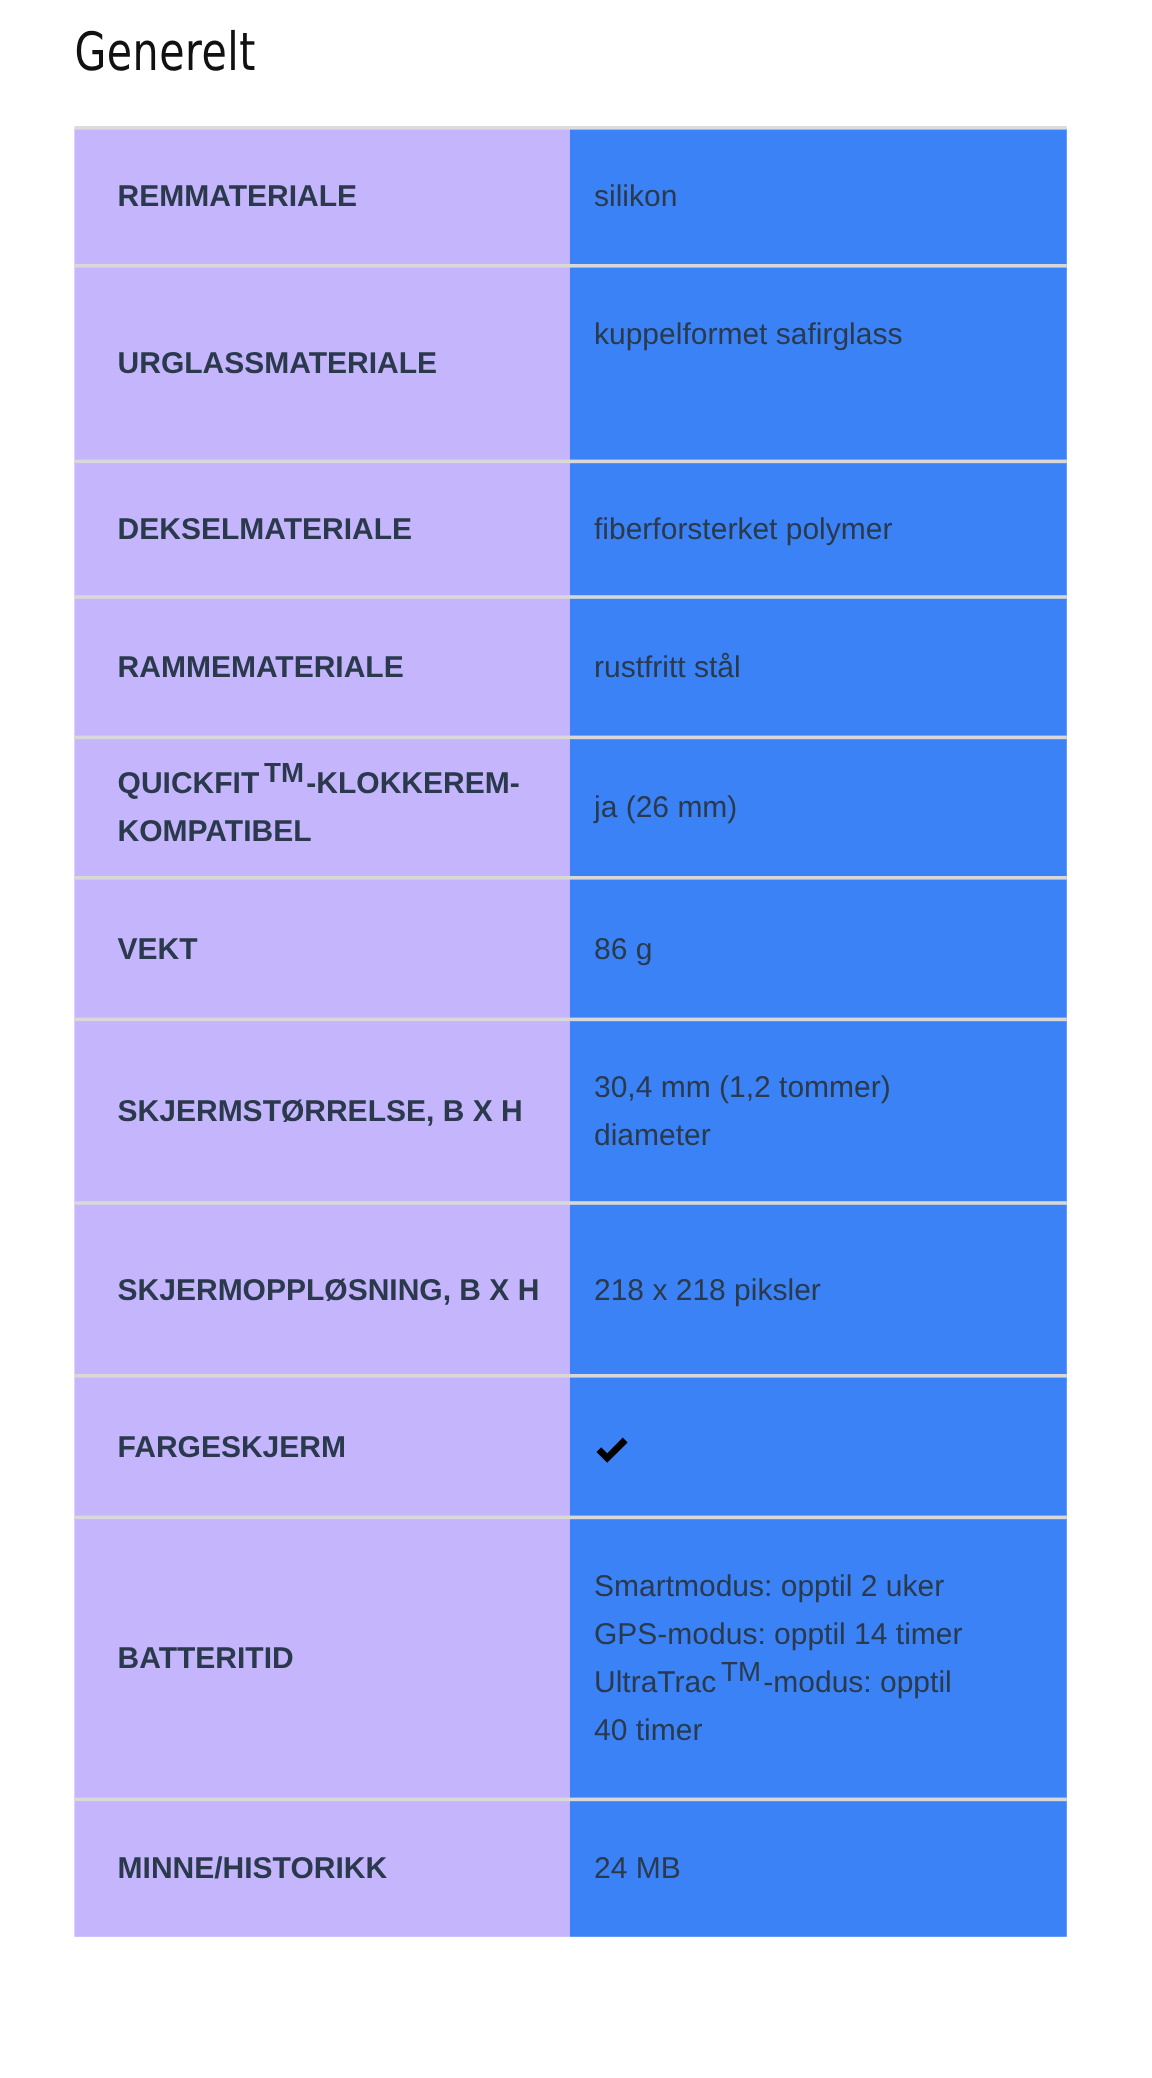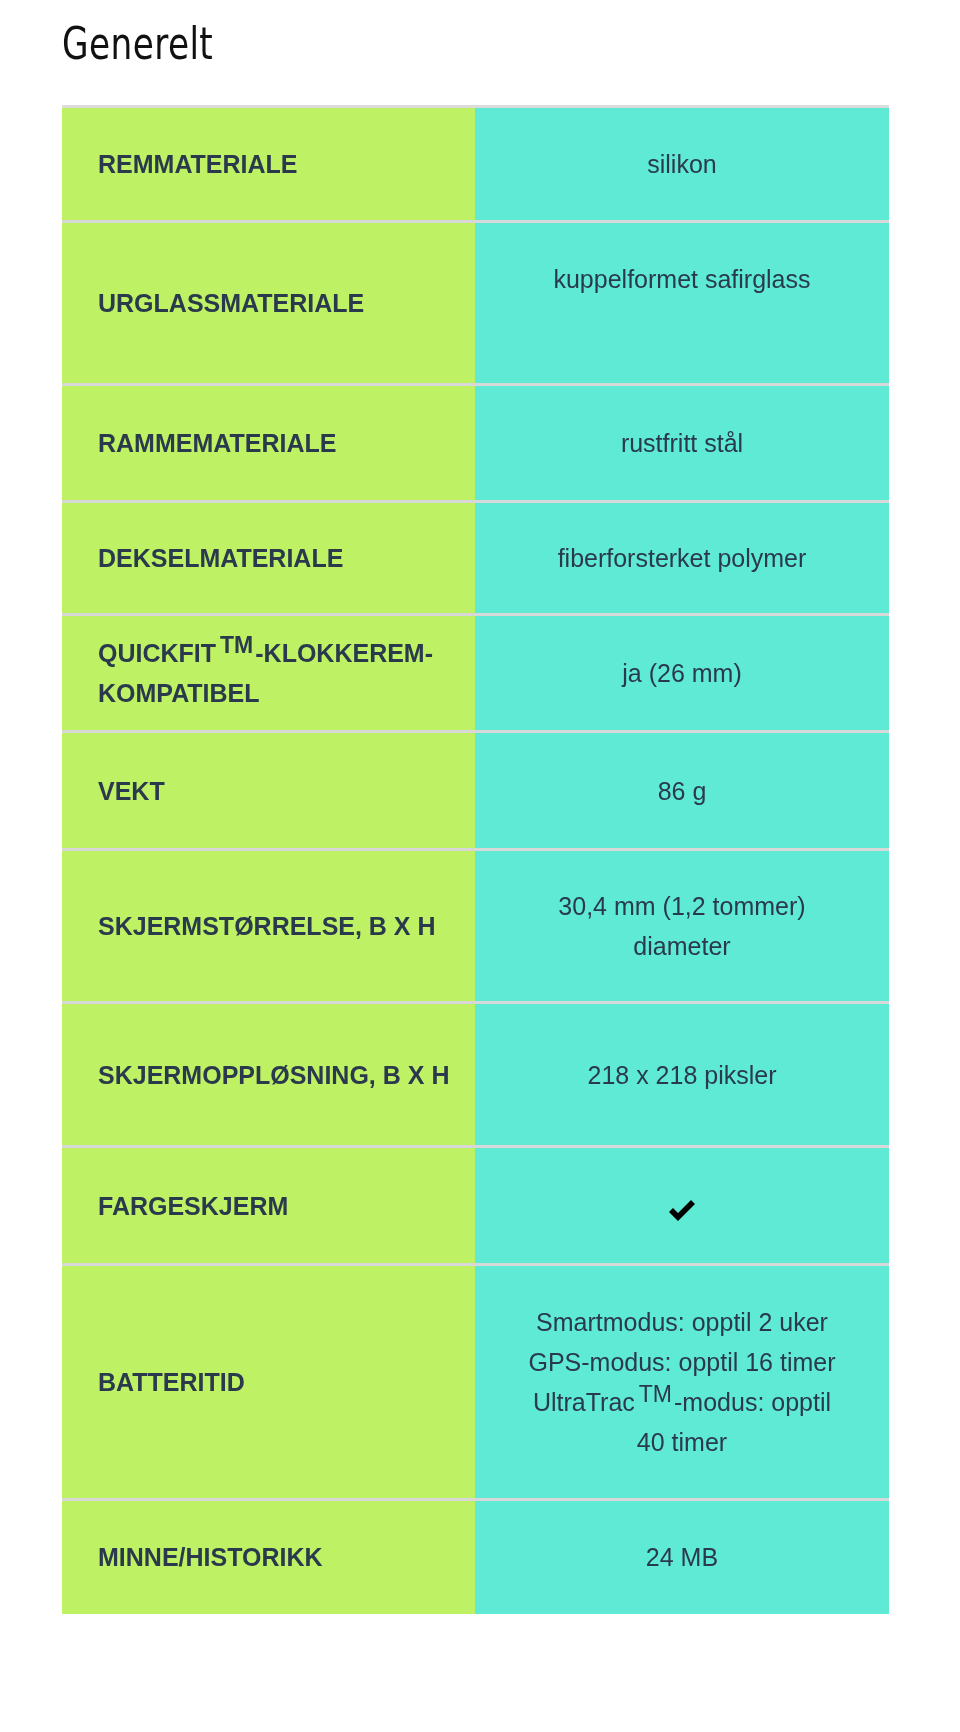--- a/index.html
+++ b/index.html
@@ -37,34 +37,34 @@
       border-collapse: collapse;
     }
     .spec-row {
       border-top: 3px solid #d8d8d8;
     }
     .spec-row:first-child {
       border-top: 3px solid #dcdcdc;
     }
     .spec-label {
       width: 413px;
-      background: #bef264;
+      background: #c4b5fd;
       padding: 0 20px 0 36px;
       box-sizing: border-box;
       font-weight: bold;
       font-size: 25px;
       line-height: 40px;
       color: #2a3a4c;
       text-transform: uppercase;
       vertical-align: middle;
       text-align: left;
     }
     .spec-value {
-      background: #5eead4;
-      text-align: center;
+      background: #3b82f6;
+      text-align: left;
       font-size: 25px;
       line-height: 40px;
       color: #2a3a4c;
       vertical-align: middle;
       padding: 0 20px;
     }
     .spec-value.top-aligned {
       vertical-align: top;
       padding-top: 36px;
     }
@@ -90,27 +90,27 @@
 <table class="spec-table">
   <tbody>
     <tr class="spec-row" style="height:115px">
       <th class="spec-label">REMMATERIALE</th>
       <td class="spec-value">silikon</td>
     </tr>
     <tr class="spec-row" style="height:163px">
       <th class="spec-label">URGLASSMATERIALE</th>
       <td class="spec-value top-aligned">kuppelformet safirglass</td>
     </tr>
+    <tr class="spec-row" style="height:113px">
+      <th class="spec-label">DEKSELMATERIALE</th>
+      <td class="spec-value">fiberforsterket polymer</td>
+    </tr>
     <tr class="spec-row" style="height:117px">
       <th class="spec-label">RAMMEMATERIALE</th>
       <td class="spec-value">rustfritt stål</td>
-    </tr>
-    <tr class="spec-row" style="height:113px">
-      <th class="spec-label">DEKSELMATERIALE</th>
-      <td class="spec-value">fiberforsterket polymer</td>
     </tr>
     <tr class="spec-row" style="height:117px">
       <th class="spec-label"><span>QUICKFIT</span><span class="tm">TM</span><span>-KLOKKEREM-KOMPATIBEL</span></th>
       <td class="spec-value">ja (26 mm)</td>
     </tr>
     <tr class="spec-row" style="height:118px">
       <th class="spec-label">VEKT</th>
       <td class="spec-value">86 g</td>
     </tr>
     <tr class="spec-row" style="height:153px">
@@ -131,21 +131,21 @@
           <svg viewBox="0 0 30 26" width="30" height="26" aria-hidden="true">
             <path d="M2 14 L6 10 L11 15 L24 2 L28 6 L11 23 Z" fill="#000000"></path>
           </svg>
         </span>
       </td>
     </tr>
     <tr class="spec-row" style="height:235px">
       <th class="spec-label">BATTERITID</th>
       <td class="spec-value">
         <span class="value-line">Smartmodus: opptil 2 uker</span>
-        <span class="value-line">GPS-modus: opptil 16 timer</span>
+        <span class="value-line">GPS-modus: opptil 14 timer</span>
         <span class="value-line"><span>UltraTrac</span><span class="tm">TM</span><span>-modus: opptil</span></span>
         <span class="value-line">40 timer</span>
       </td>
     </tr>
     <tr class="spec-row" style="height:114px">
       <th class="spec-label">MINNE/HISTORIKK</th>
       <td class="spec-value">24 MB</td>
     </tr>
   </tbody>
 </table>

